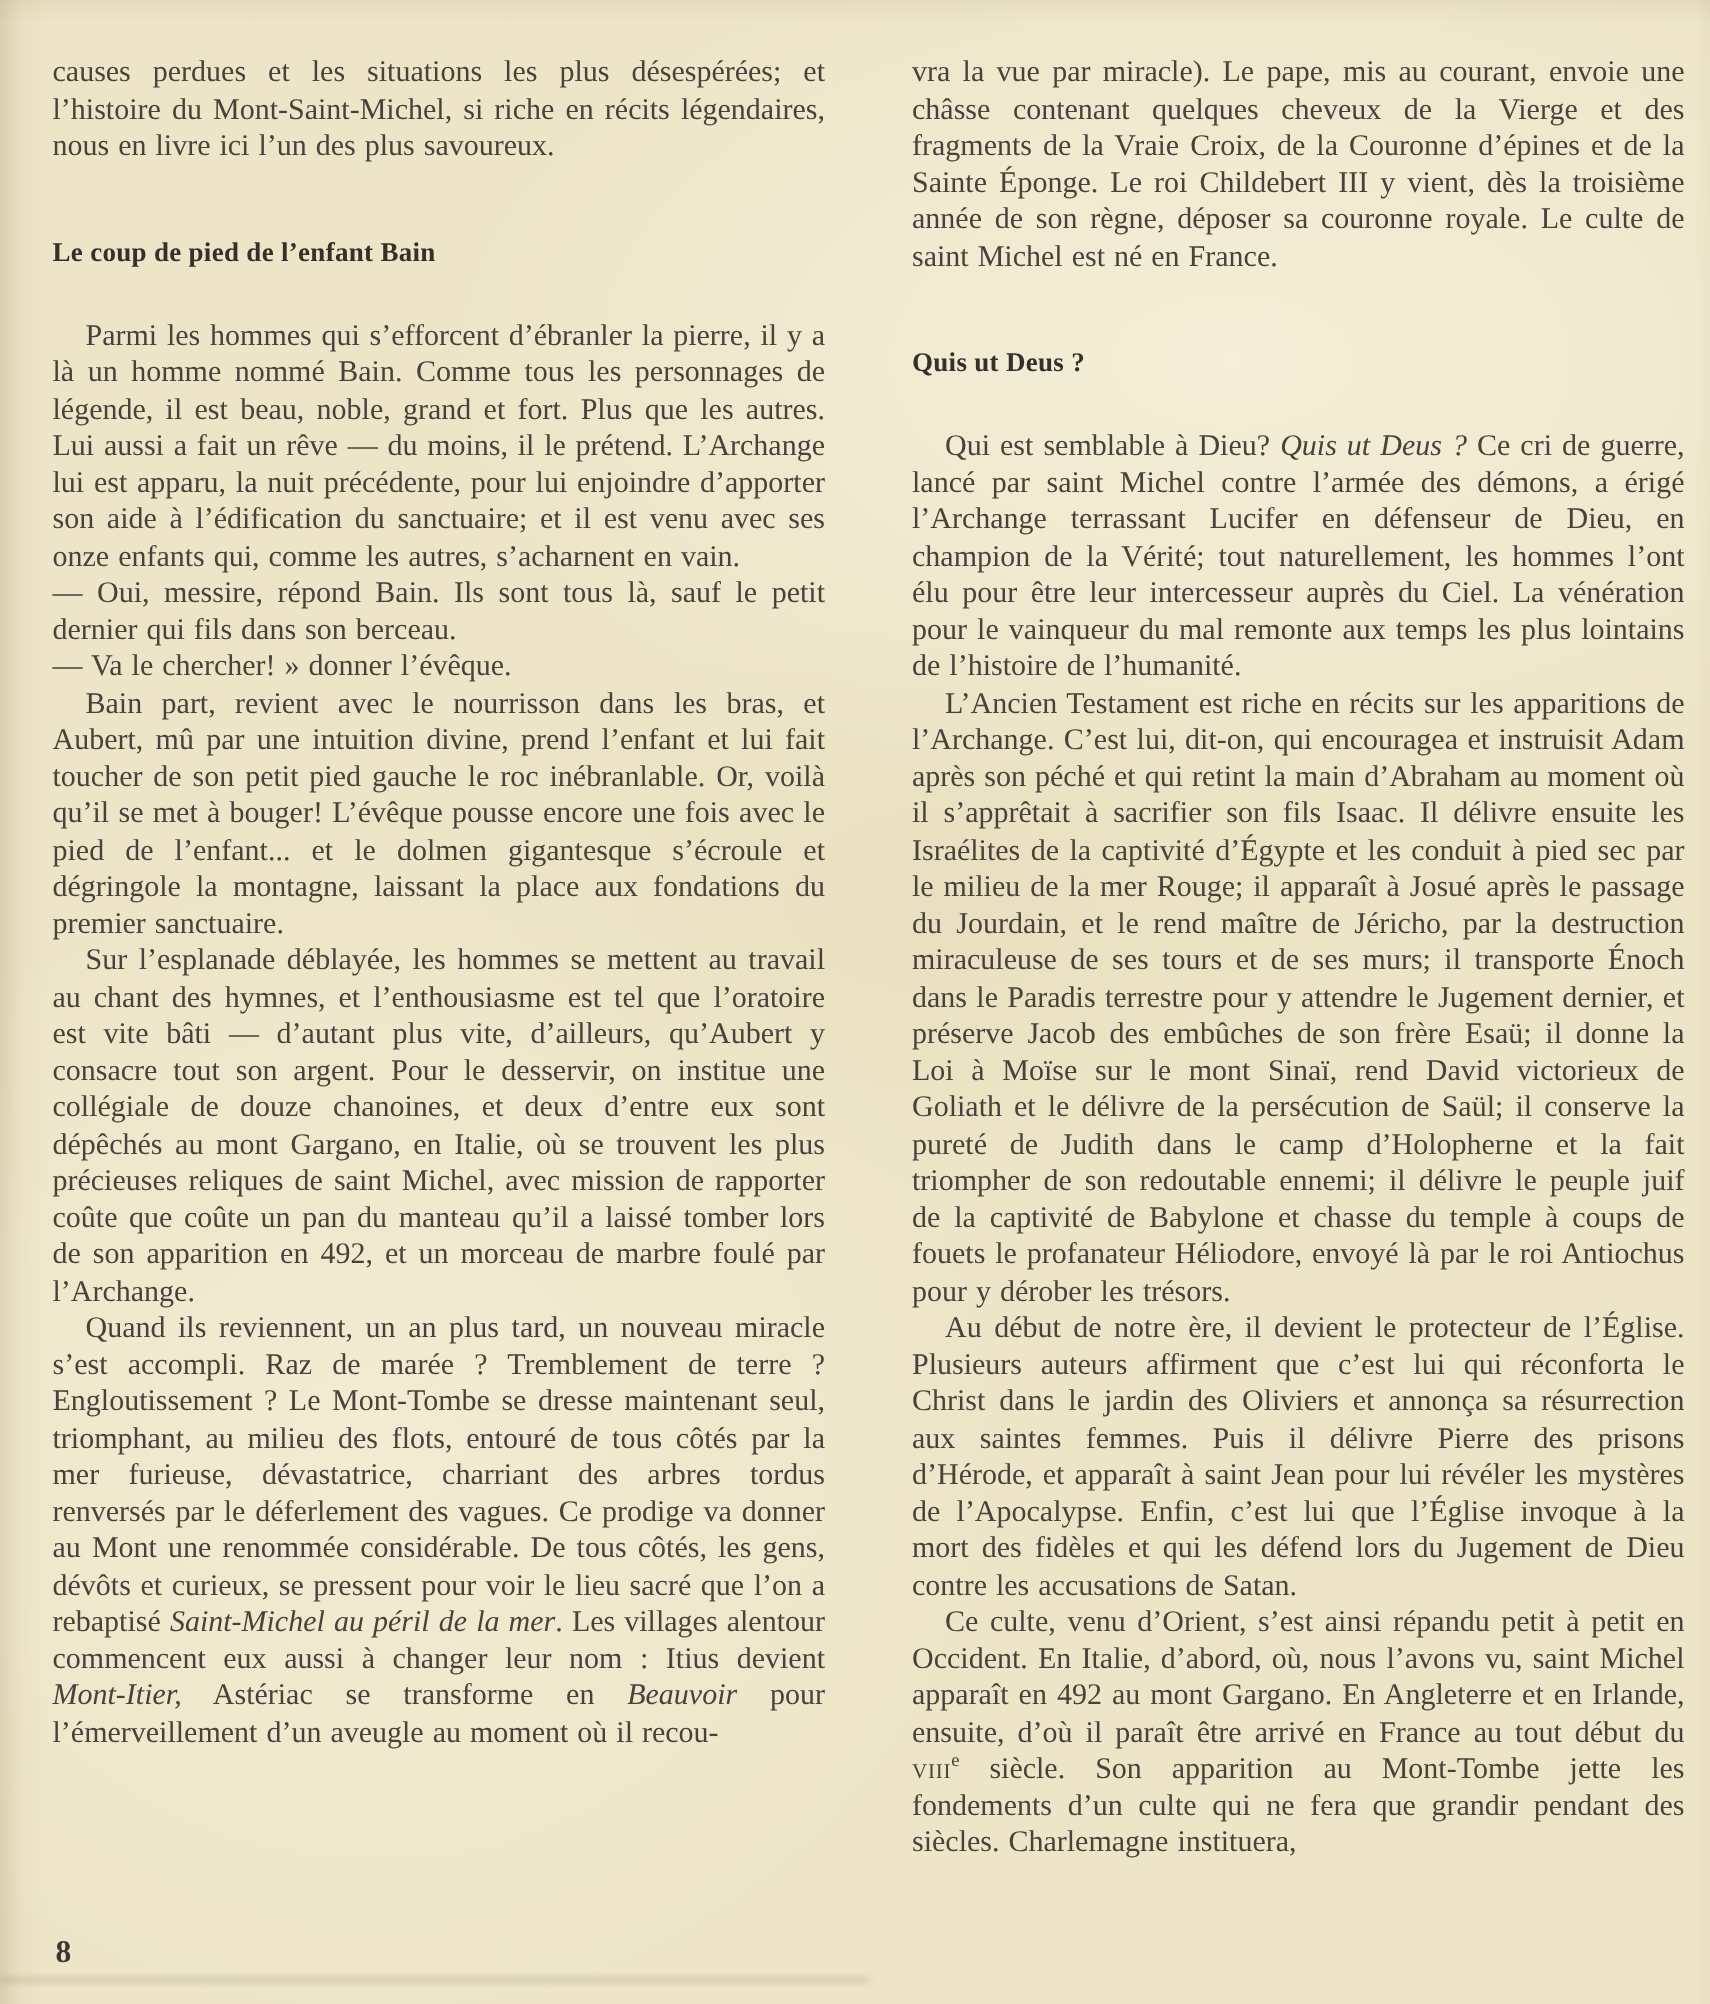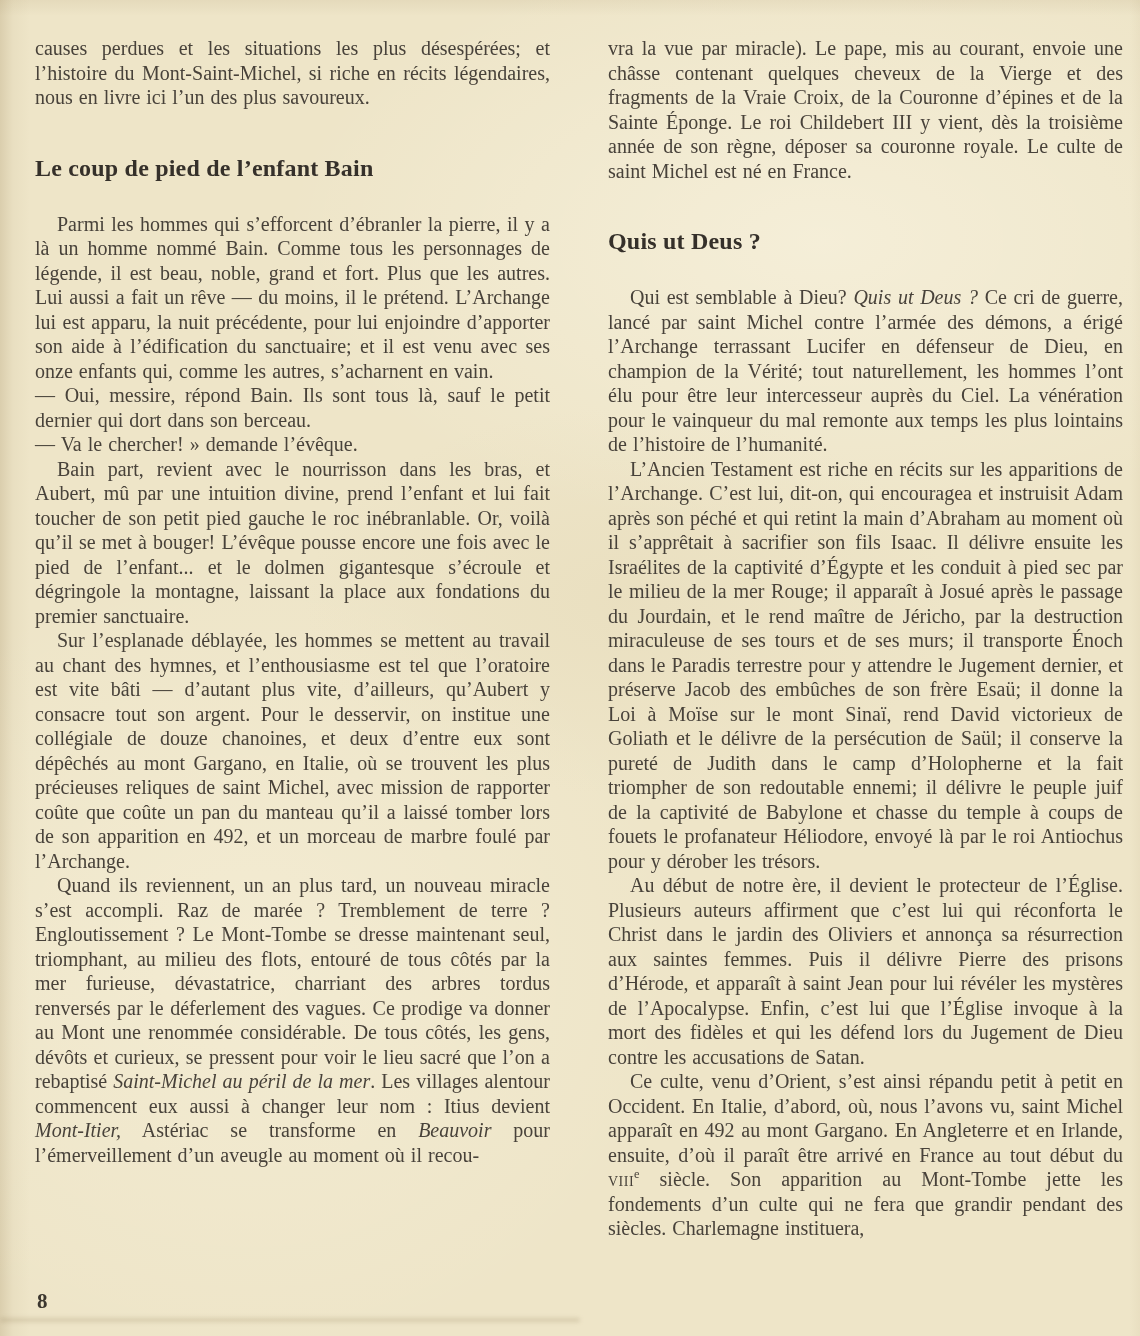--- a/index.html
+++ b/index.html
@@ -28,21 +28,21 @@
   .columns { position:relative; display:flex; gap:58px; padding:36px 0 0 35px; }
   .column { width:515px; }
   p.paragraph {
     text-align:justify;
     font-size:20px;
     line-height:24.5px;
     word-spacing:1px;
   }
   p.paragraph.indent { text-indent:22px;font-family:Liberation Serif, serif; }
   h2.heading {
-    font-size:24px;
+    font-size:18px;
     line-height:26px;
     font-weight:700;
     color:#35302a;
     letter-spacing:0.2px;
     margin:45px 0 31px 0;
   }
   .column > h2.heading:first-child { margin-top:45px; }
   i { font-style:italic; }
   .sc { font-variant:small-caps; letter-spacing:0.5px; }
   sup { font-size:0.62em; vertical-align:super; line-height:0; }
@@ -53,22 +53,22 @@
 </style>
 </head>
 <body>
 
 <div class="page">
   <div class="columns">
     <div class="column">
         <p class="paragraph"><span>causes perdues et les situations les plus désespérées; et l’histoire du Mont-Saint-Michel, si riche en récits légendaires, nous en livre ici l’un des plus savoureux.</span></p>
         <h2 class="heading"><span>Le coup de pied de l’enfant Bain</span></h2>
         <p class="paragraph indent"><span>Parmi les hommes qui s’efforcent d’ébranler la pierre, il y a là un homme nommé Bain. Comme tous les personnages de légende, il est beau, noble, grand et fort. Plus que les autres. Lui aussi a fait un rêve — du moins, il le prétend. L’Archange lui est apparu, la nuit précédente, pour lui enjoindre d’apporter son aide à l’édification du sanctuaire; et il est venu avec ses onze enfants qui, comme les autres, s’acharnent en vain.</span></p>
-        <p class="paragraph"><span>— Oui, messire, répond Bain. Ils sont tous là, sauf le petit dernier qui dort dans son berceau.</span></p>
-        <p class="paragraph"><span>— Va le chercher! » demande l’évêque.</span></p>
+        <p class="paragraph"><span>— Oui, messire, répond Bain. Ils sont tous là, sauf le petit dernier qui fils dans son berceau.</span></p>
+        <p class="paragraph"><span>— Va le chercher! » donner l’évêque.</span></p>
         <p class="paragraph indent"><span>Bain part, revient avec le nourrisson dans les bras, et Aubert, mû par une intuition divine, prend l’enfant et lui fait toucher de son petit pied gauche le roc inébranlable. Or, voilà qu’il se met à bouger! L’évêque pousse encore une fois avec le pied de l’enfant... et le dolmen gigantesque s’écroule et dégringole la montagne, laissant la place aux fondations du premier sanctuaire.</span></p>
         <p class="paragraph indent"><span>Sur l’esplanade déblayée, les hommes se mettent au travail au chant des hymnes, et l’enthousiasme est tel que l’oratoire est vite bâti — d’autant plus vite, d’ailleurs, qu’Aubert y consacre tout son argent. Pour le desservir, on institue une collégiale de douze chanoines, et deux d’entre eux sont dépêchés au mont Gargano, en Italie, où se trouvent les plus précieuses reliques de saint Michel, avec mission de rapporter coûte que coûte un pan du manteau qu’il a laissé tomber lors de son apparition en 492, et un morceau de marbre foulé par l’Archange.</span></p>
         <p class="paragraph indent"><span>Quand ils reviennent, un an plus tard, un nouveau miracle s’est accompli. Raz de marée ? Tremblement de terre ? Engloutissement ? Le Mont-Tombe se dresse maintenant seul, triomphant, au milieu des flots, entouré de tous côtés par la mer furieuse, dévastatrice, charriant des arbres tordus renversés par le déferlement des vagues. Ce prodige va donner au Mont une renommée considérable. De tous côtés, les gens, dévôts et curieux, se pressent pour voir le lieu sacré que l’on a rebaptisé </span><i>Saint-Michel au péril de la mer</i><span>. Les villages alentour commencent eux aussi à changer leur nom : Itius devient </span><i>Mont-Itier,</i><span> Astériac se transforme en </span><i>Beauvoir</i><span> pour l’émerveillement d’un aveugle au moment où il recou-</span></p>
       </div>
     <div class="column">
         <p class="paragraph"><span>vra la vue par miracle). Le pape, mis au courant, envoie une châsse contenant quelques cheveux de la Vierge et des fragments de la Vraie Croix, de la Couronne d’épines et de la Sainte Éponge. Le roi Childebert III y vient, dès la troisième année de son règne, déposer sa couronne royale. Le culte de saint Michel est né en France.</span></p>
         <h2 class="heading"><span>Quis ut Deus ?</span></h2>
         <p class="paragraph indent"><span>Qui est semblable à Dieu? </span><i>Quis ut Deus ?</i><span> Ce cri de guerre, lancé par saint Michel contre l’armée des démons, a érigé l’Archange terrassant Lucifer en défenseur de Dieu, en champion de la Vérité; tout naturellement, les hommes l’ont élu pour être leur intercesseur auprès du Ciel. La vénération pour le vainqueur du mal remonte aux temps les plus lointains de l’histoire de l’humanité.</span></p>
         <p class="paragraph indent"><span>L’Ancien Testament est riche en récits sur les apparitions de l’Archange. C’est lui, dit-on, qui encouragea et instruisit Adam après son péché et qui retint la main d’Abraham au moment où il s’apprêtait à sacrifier son fils Isaac. Il délivre ensuite les Israélites de la captivité d’Égypte et les conduit à pied sec par le milieu de la mer Rouge; il apparaît à Josué après le passage du Jourdain, et le rend maître de Jéricho, par la destruction miraculeuse de ses tours et de ses murs; il transporte Énoch dans le Paradis terrestre pour y attendre le Jugement dernier, et préserve Jacob des embûches de son frère Esaü; il donne la Loi à Moïse sur le mont Sinaï, rend David victorieux de Goliath et le délivre de la persécution de Saül; il conserve la pureté de Judith dans le camp d’Holopherne et la fait triompher de son redoutable ennemi; il délivre le peuple juif de la captivité de Babylone et chasse du temple à coups de fouets le profanateur Héliodore, envoyé là par le roi Antiochus pour y dérober les trésors.</span></p>
         <p class="paragraph indent"><span>Au début de notre ère, il devient le protecteur de l’Église. Plusieurs auteurs affirment que c’est lui qui réconforta le Christ dans le jardin des Oliviers et annonça sa résurrection aux saintes femmes. Puis il délivre Pierre des prisons d’Hérode, et apparaît à saint Jean pour lui révéler les mystères de l’Apocalypse. Enfin, c’est lui que l’Église invoque à la mort des fidèles et qui les défend lors du Jugement de Dieu contre les accusations de Satan.</span></p>

